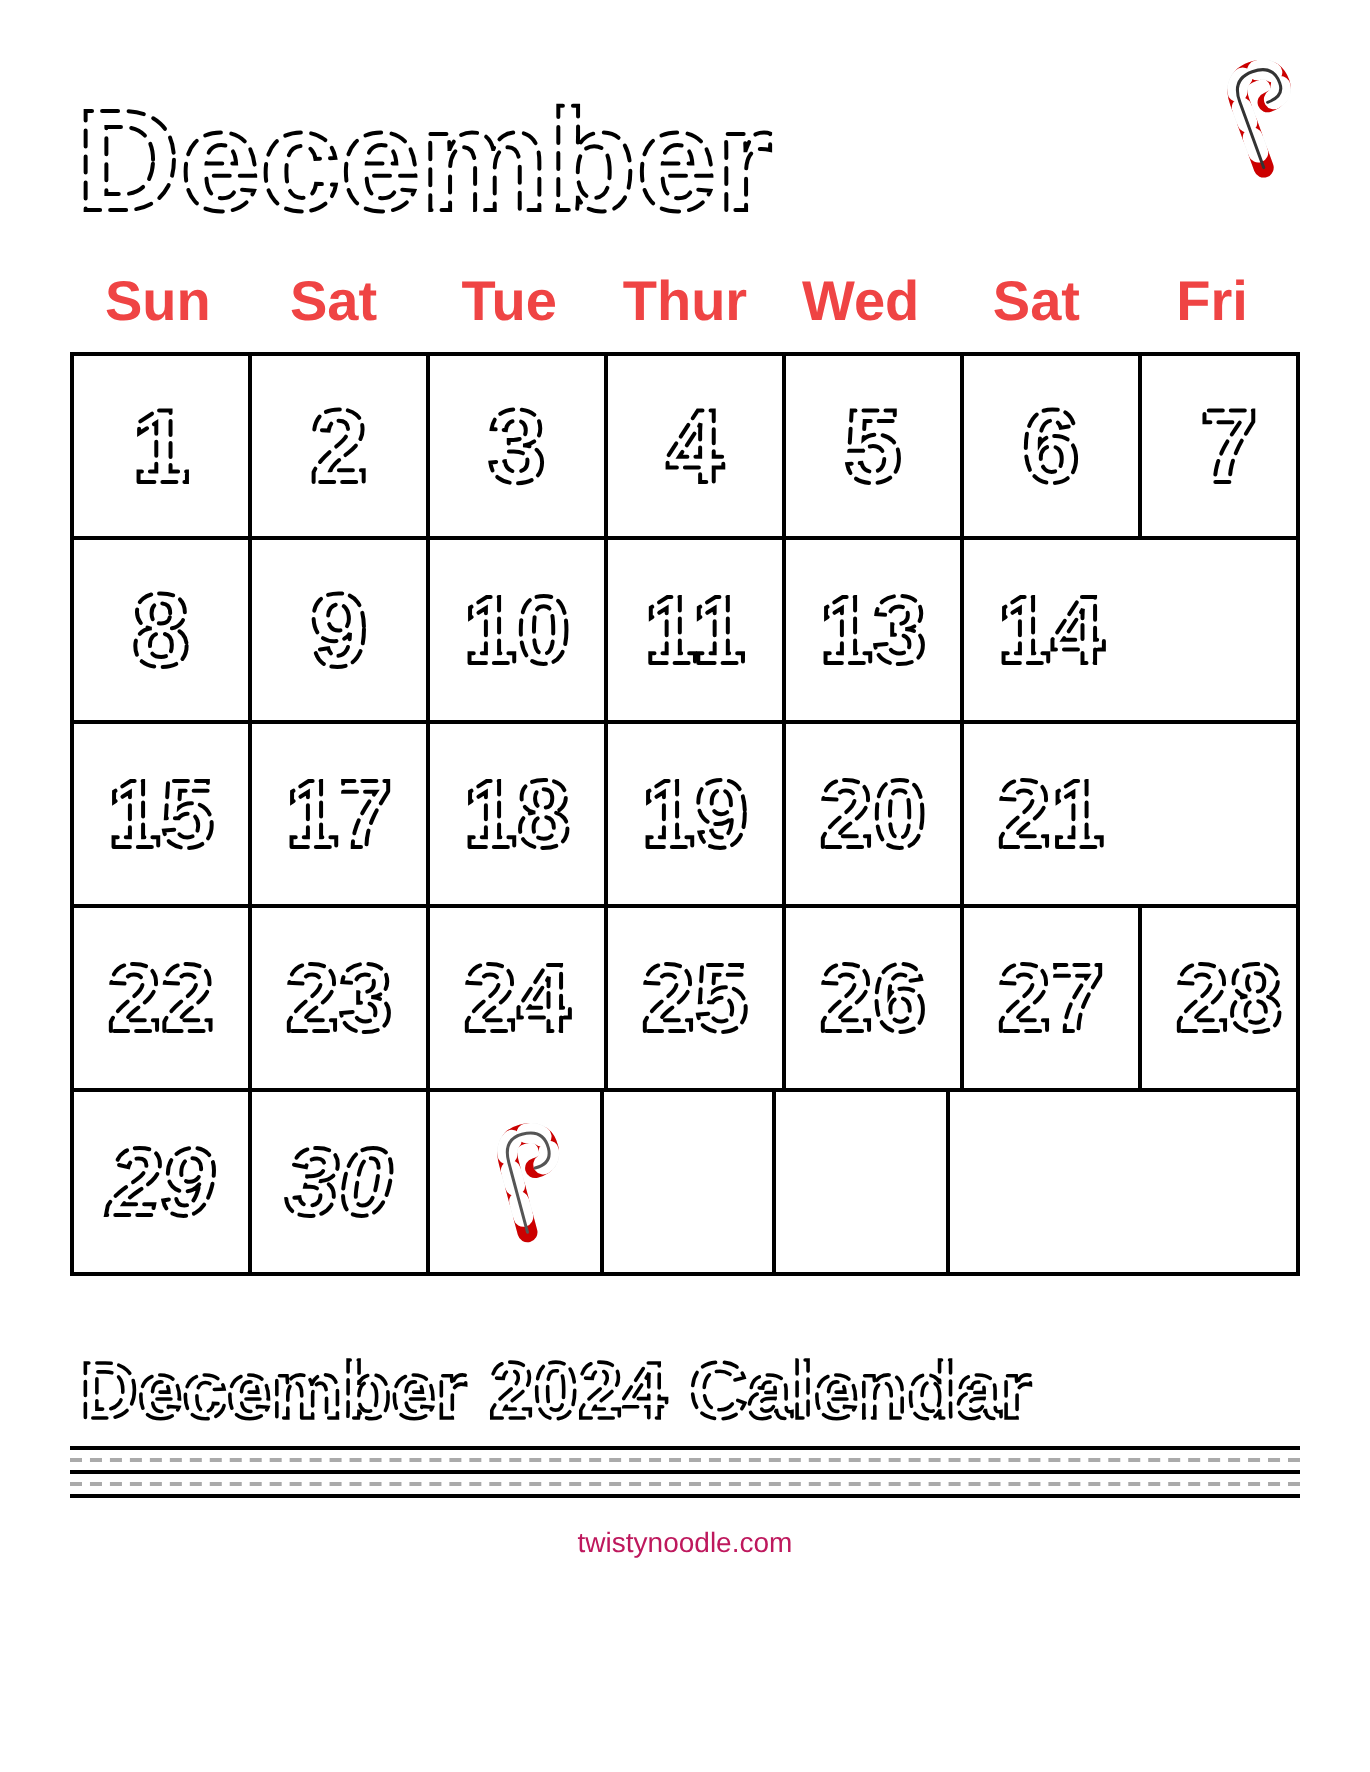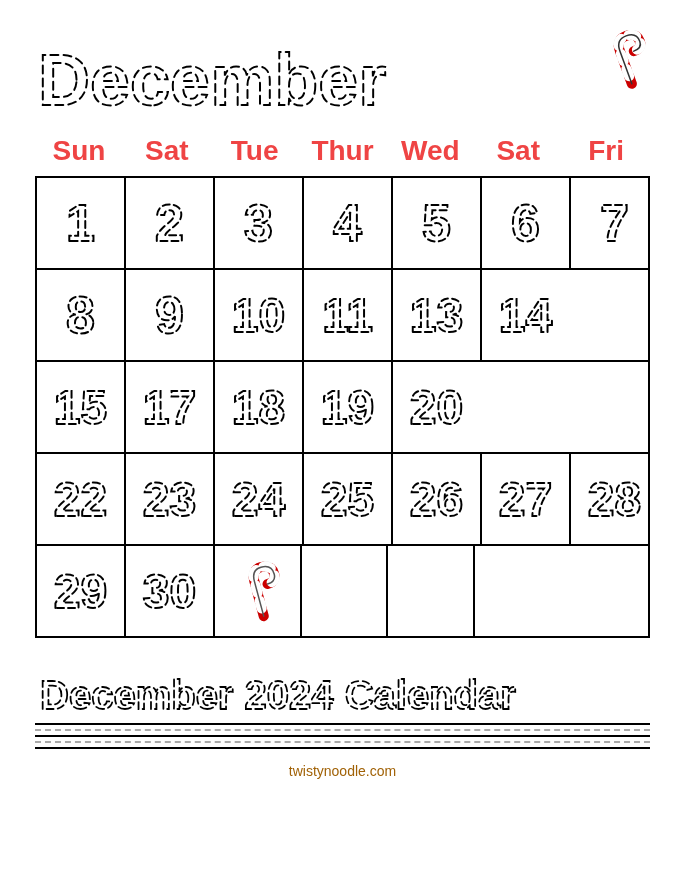--- a/index.html
+++ b/index.html
@@ -52,20 +52,21 @@
     }
 
     .calendar-row {
       display: grid;
       grid-template-columns: repeat(7, 1fr);
       border-bottom: 2px solid #000;
     }
 
     .calendar-row:last-child {
       border-bottom: none;
+      font-style: italic;
     }
 
     .calendar-cell {
       border-right: 2px solid #000;
       min-height: 90px;
       display: flex;
       align-items: center;
       justify-content: center;
       position: relative;
     }
@@ -93,21 +94,21 @@
 
     .dashed-line {
       border-top: 2px dashed #aaa;
       width: 100%;
       margin: 4px 0;
     }
 
     .footer {
       margin-top: 10px;
       font-size: 14px;
-      color: #a16207;
+      color: #be185d;
     }
 
     
     .candy-cane-title {
       width: 55px;
       height: 70px;
       margin-left: 5px;
     }
   </style>
 </head>
@@ -247,20 +248,25 @@
       <div class="calendar-cell">
         <svg viewBox="0 0 87 85" width="87" height="85">
           <text x="43.5" y="58.5" text-anchor="middle" font-family="Arial Black, Arial, sans-serif" font-size="48" font-weight="900" fill="none" stroke="#000" stroke-width="2" stroke-dasharray="7,4" stroke-linecap="round">19</text>
         </svg>
       </div>
       <div class="calendar-cell">
         <svg viewBox="0 0 87 85" width="87" height="85">
           <text x="43.5" y="58.5" text-anchor="middle" font-family="Arial Black, Arial, sans-serif" font-size="48" font-weight="900" fill="none" stroke="#000" stroke-width="2" stroke-dasharray="7,4" stroke-linecap="round">20</text>
         </svg>
       </div>
+      <div class="calendar-cell">
+        <svg viewBox="0 0 87 85" width="87" height="85">
+          <text x="43.5" y="58.5" text-anchor="middle" font-family="Arial Black, Arial, sans-serif" font-size="48" font-weight="900" fill="none" stroke="#000" stroke-width="2" stroke-dasharray="7,4" stroke-linecap="round">21</text>
+        </svg>
+      </div>
     </div>
     <div class="calendar-row">
       <div class="calendar-cell">
         <svg viewBox="0 0 87 85" width="87" height="85">
           <text x="43.5" y="58.5" text-anchor="middle" font-family="Arial Black, Arial, sans-serif" font-size="48" font-weight="900" fill="none" stroke="#000" stroke-width="2" stroke-dasharray="7,4" stroke-linecap="round">22</text>
         </svg>
       </div>
       <div class="calendar-cell">
         <svg viewBox="0 0 87 85" width="87" height="85">
           <text x="43.5" y="58.5" text-anchor="middle" font-family="Arial Black, Arial, sans-serif" font-size="48" font-weight="900" fill="none" stroke="#000" stroke-width="2" stroke-dasharray="7,4" stroke-linecap="round">23</text>

